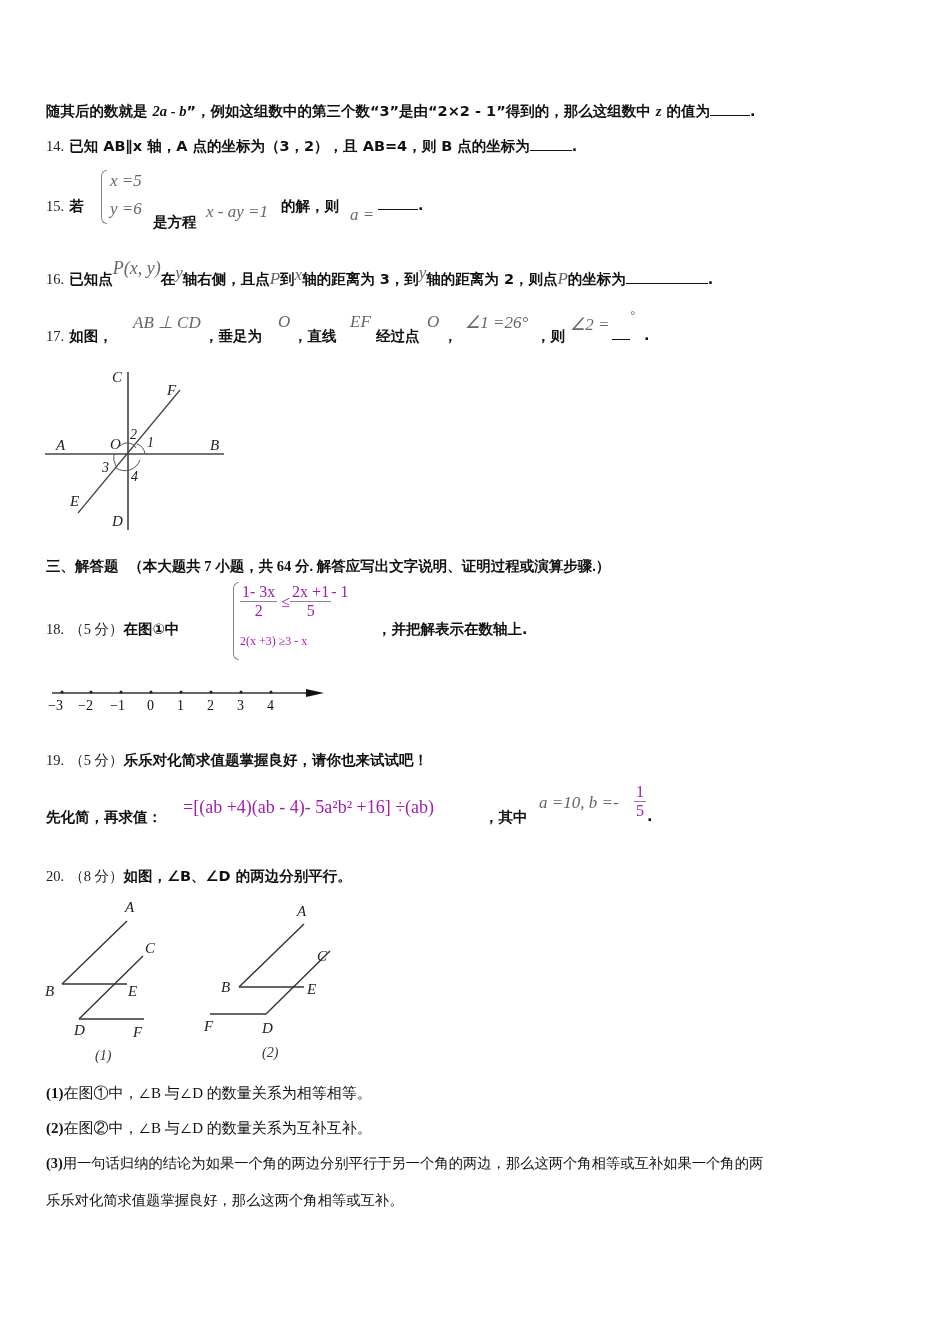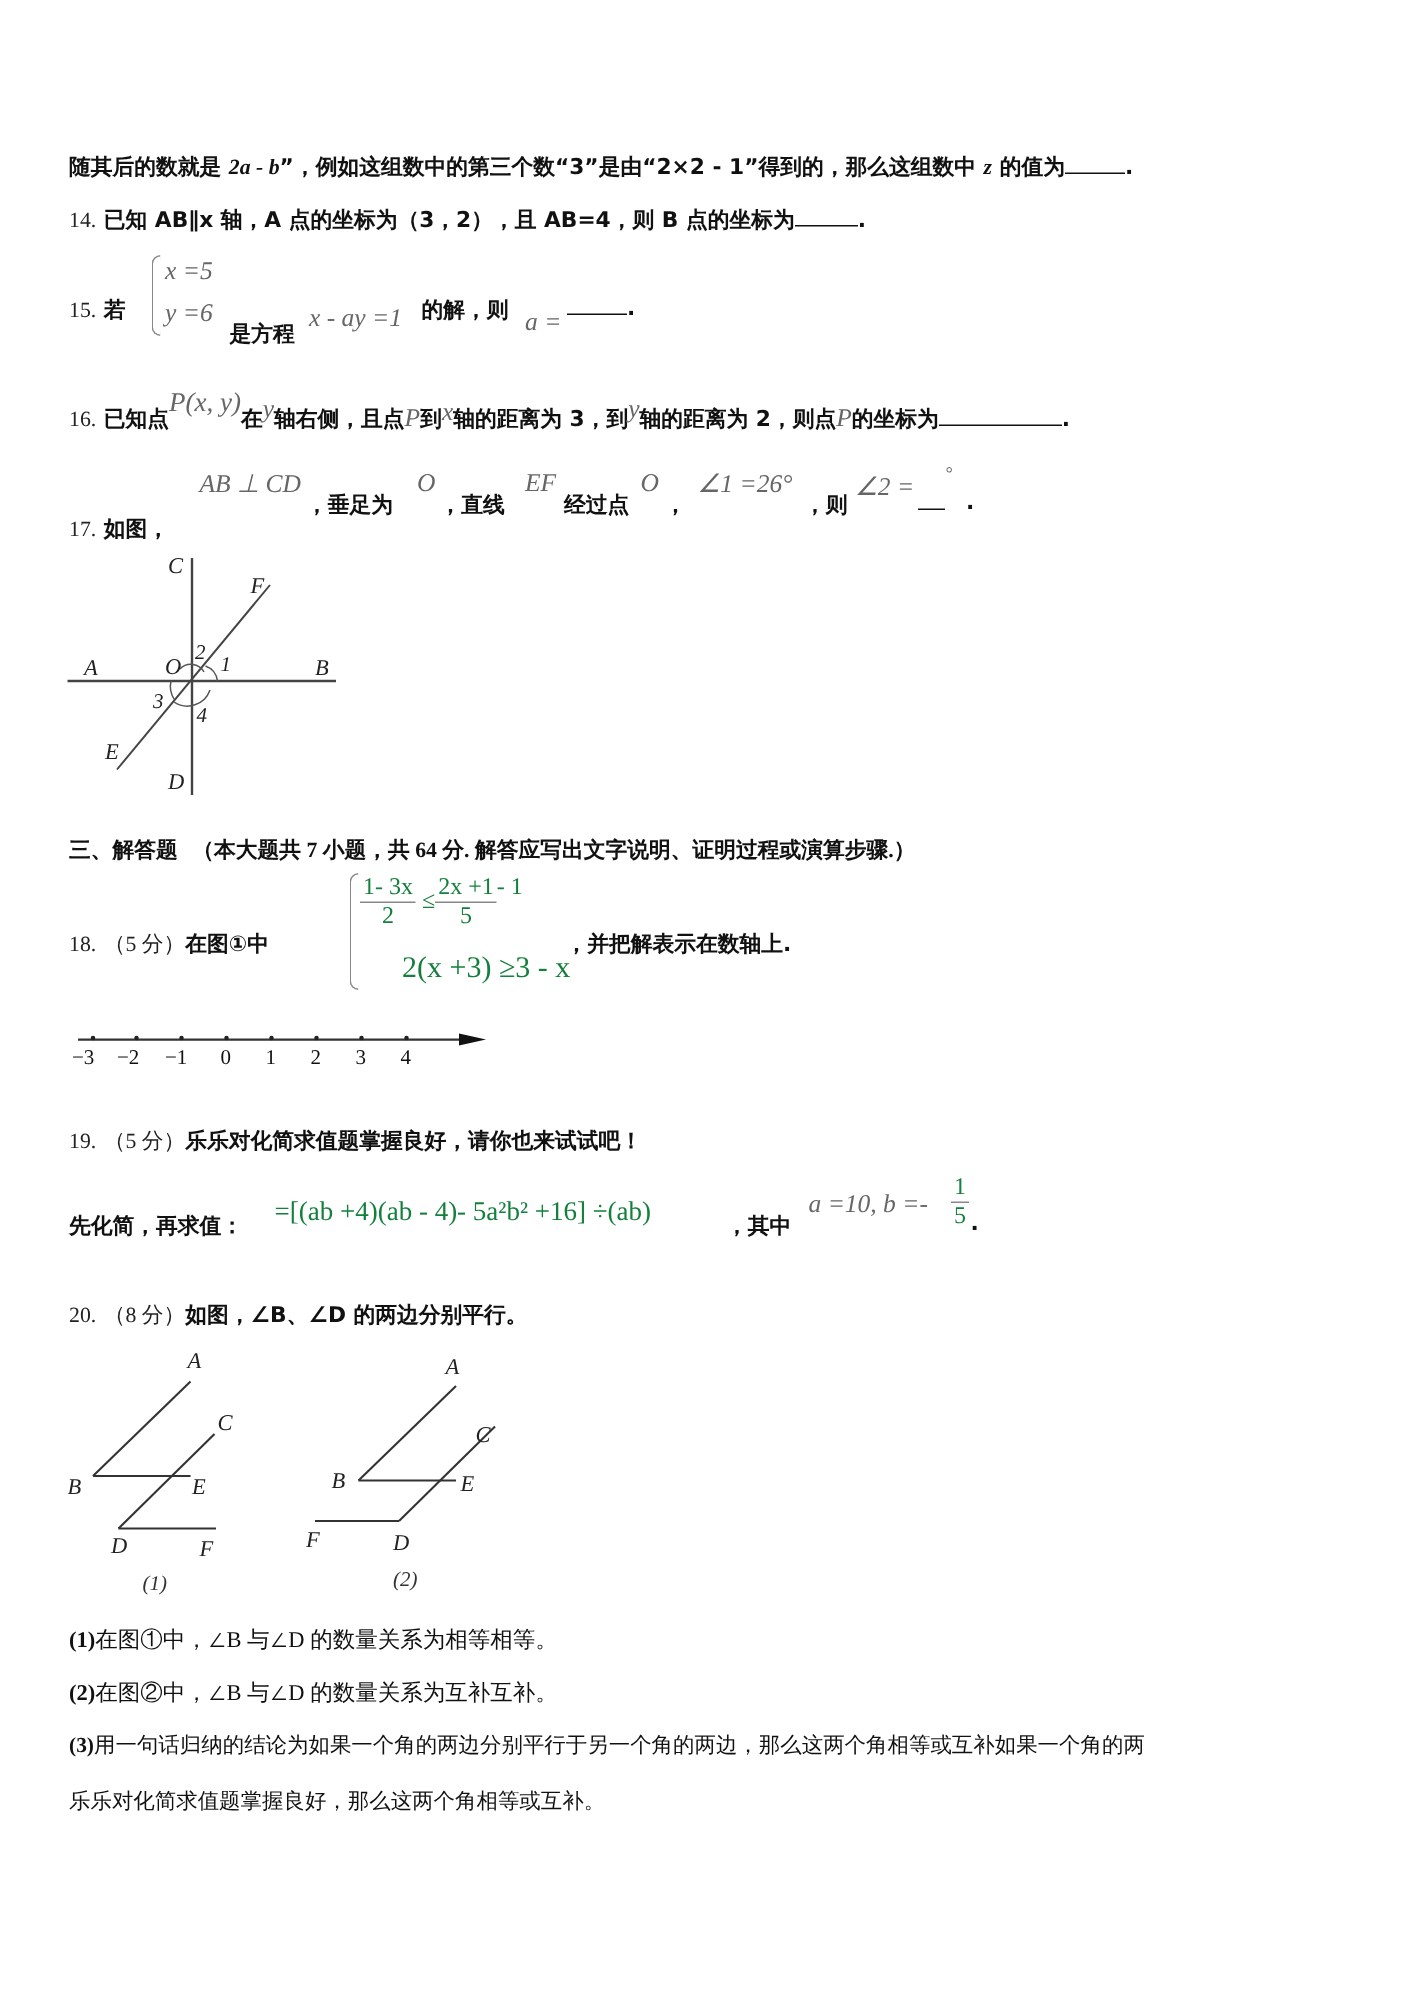--- a/index.html
+++ b/index.html
@@ -2,21 +2,21 @@
 <html><head>
 <meta charset="utf-8">
 <style>
   html, body { margin:0; padding:0; background:#ffffff; }
   body { width:950px; height:1344px; position:relative; overflow:hidden;
          font-family:"DejaVu Sans", sans-serif; color:#111; }
   .line { position:absolute; left:46px; font-size:14.5px; font-weight:bold; white-space:nowrap; }
   .num { font-family:"Liberation Serif", serif; font-weight:normal; color:#222; }
   .serif { font-family:"Liberation Serif", serif; }
   .math { font-family:"Liberation Serif", serif; font-style:italic; font-weight:normal; color:#666; font-size:17px; }
-  .mathup { font-family:"Liberation Serif", serif; font-weight:normal; color:#15803d; font-size:17px; }
+  .mathup { font-family:"Liberation Serif", serif; font-weight:normal; color:#a21caf; font-size:17px; }
   .blank { display:inline-block; border-bottom:1.5px solid #111; vertical-align:baseline; height:12px; }
   .brace { position:absolute; border:1px solid #888; border-right:none; border-radius:6px 0 0 6px; }
   .frac { display:inline-block; text-align:center; vertical-align:middle; }
   .frac .n { display:block; border-bottom:1px solid #888; padding:0 2px; }
   .frac .d { display:block; padding:0 2px; }
   .ans { font-family:Liberation Serif, serif; font-weight:normal; font-size:15px; }
   .ans b { font-weight:bold; }
   svg text { font-family:"Liberation Serif", serif; font-style:italic; }
 </style>
 </head>
@@ -53,21 +53,21 @@
 </div>
 
 <div>
   <div class="line" style="top:268px;">
     <span class="num">16.</span>
     <span>已知点</span><span class="math" style="position:relative; top:-10px; font-size:18px;">P(x, y)</span><span>在</span><span class="math" style="position:relative; top:-6px;">y</span><span>轴右侧，且点</span><span class="math">P</span><span>到</span><span class="math" style="position:relative; top:-4px;">x</span><span>轴的距离为 3，到</span><span class="math" style="position:relative; top:-6px;">y</span><span>轴的距离为 2，则点</span><span class="math">P</span><span>的坐标为</span><span class="blank" style="width:82px;"></span><span>.</span>
   </div>
 </div>
 
 <div>
-  <div class="line" style="top:343px;">
+  <div class="line" style="top:327px;">
     <span class="num">17.</span>
     <span>如图，</span>
   </div>
   <div class="math" style="position:absolute; left:133px; top:312px;">AB ⊥ CD</div>
   <div class="line" style="left:204px; top:327px;"><span>，垂足为</span></div>
   <div class="math" style="position:absolute; left:278px; top:312px;">O</div>
   <div class="line" style="left:293px; top:327px;"><span>，直线</span></div>
   <div class="math" style="position:absolute; left:350px; top:312px;">EF</div>
   <div class="line" style="left:376px; top:327px;"><span>经过点</span></div>
   <div class="math" style="position:absolute; left:427px; top:312px;">O</div>
@@ -109,21 +109,21 @@
 <div>
   <div class="line" style="top:620px;">
     <span class="num">18.</span>
     <span class="num">（5 分）</span><span>在图①中</span>
   </div>
   <div class="brace" style="left:233px; top:582px; width:5px; height:76px;"></div>
   <div class="mathup" style="position:absolute; left:240px; top:583px; font-size:16px; white-space:nowrap;">
     <span class="frac"><span class="n" style="font-style:normal;">1- 3x</span><span class="d">2</span></span>
     <span style="vertical-align:middle;">≤</span><span class="frac"><span class="n">2x +1</span><span class="d">5</span></span><span style="vertical-align:middle; position:relative; top:-10px;">- 1</span>
   </div>
-  <div class="mathup" style="position:absolute; left:240px; top:634px; font-size:20px;margin-left:28px;">2(x +3) ≥3 -  x</div>
+  <div class="mathup" style="position:absolute; left:240px; top:634px; font-size:12px;">2(x +3) ≥3 -  x</div>
   <div class="line" style="left:377px; top:620px;">
     <span>，并把解表示在数轴上.</span>
   </div>
 
   <svg style="position:absolute; left:40px; top:680px;" width="300" height="40" viewBox="0 0 300 40">
     <line x1="12" y1="13" x2="270" y2="13" stroke="#333" stroke-width="1.5"></line>
     <polygon points="266,9 284,13 266,17" fill="#111"></polygon>
     <g fill="#222">
       <circle cx="22" cy="12" r="1.5"></circle>
         <circle cx="51" cy="12" r="1.5"></circle>

